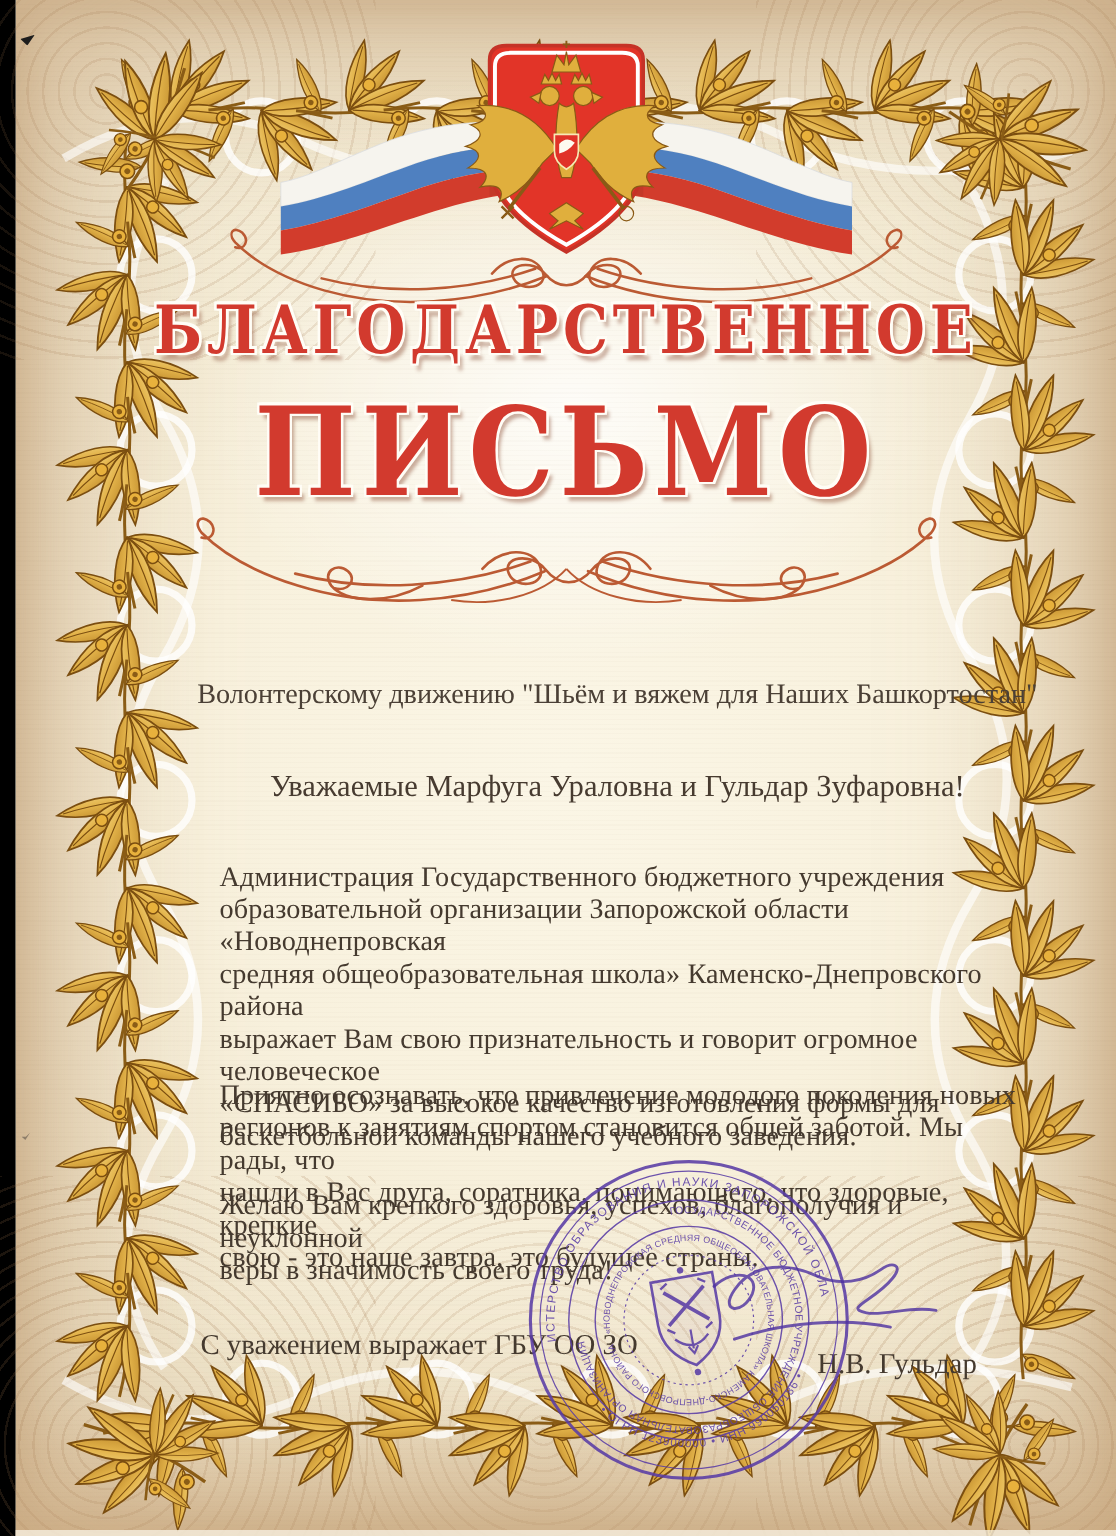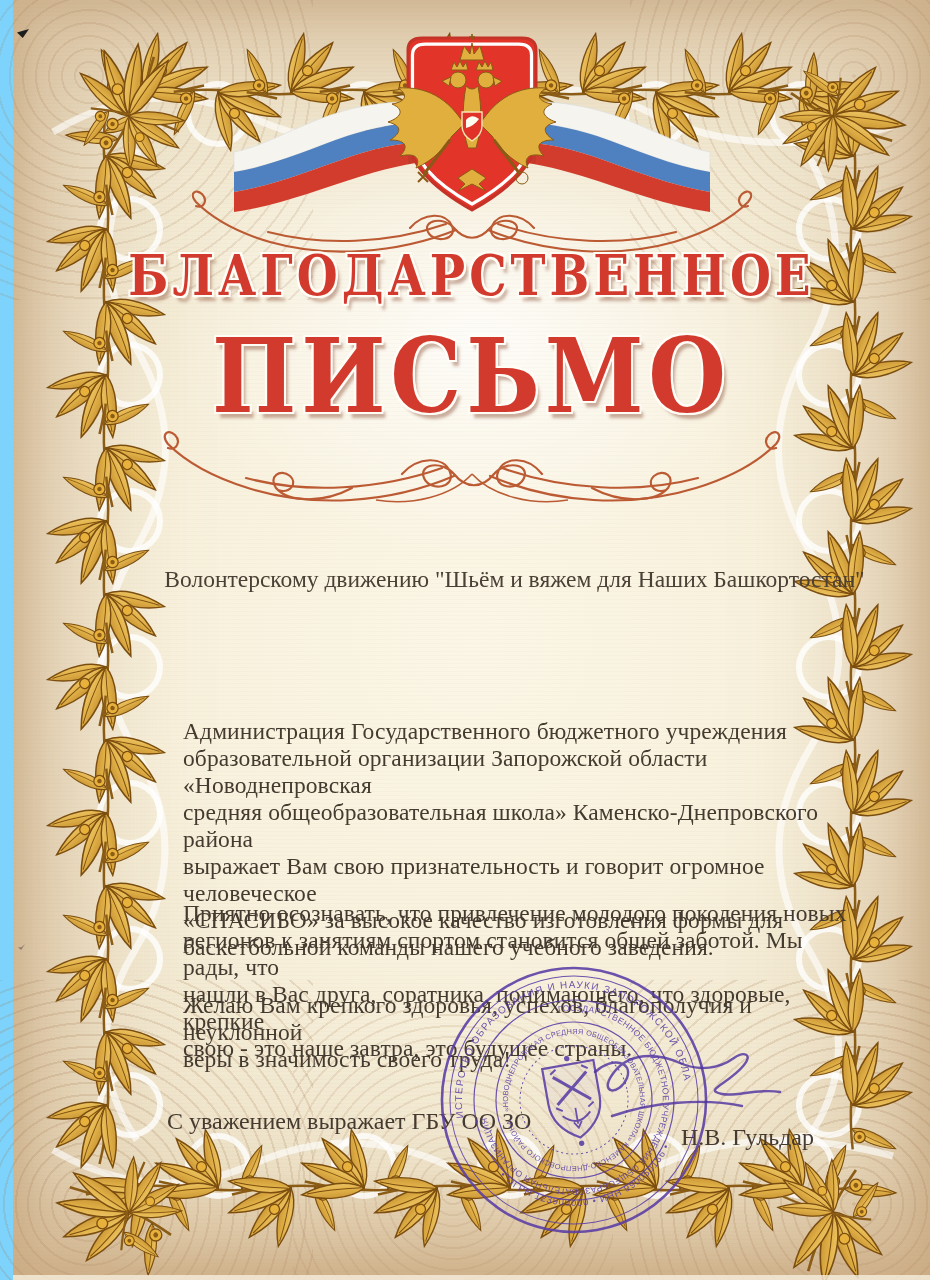--- a/index.html
+++ b/index.html
@@ -1,21 +1,21 @@
 <!DOCTYPE html>
 <html><head>
 <meta charset="utf-8">
 <style>
   html,body{margin:0;padding:0;}
   body{
     width:930px;height:1280px;overflow:hidden;position:relative;
     background:#ffffff;
     font-family:"Liberation Serif", serif;
   }
-  .scan{position:absolute;inset:0;background:#7dd3fc;}
+  .scan{position:absolute;inset:0;background:#000000;}
   
   .page{
     position:absolute;left:13px;top:0;right:0;bottom:0;
     background:
       radial-gradient(ellipse 430px 300px at 465px 340px, rgba(255,255,255,.8), rgba(255,255,255,0) 72%),
       radial-gradient(ellipse 62% 46% at 50% 50%, #fbf6e6 0%, #f8f1dd 55%, rgba(248,241,221,0) 100%),
       linear-gradient(#f2e9d2,#efe4ca);
     box-shadow: inset 0 0 130px 48px rgba(190,152,108,.55), inset 0 0 34px 12px rgba(168,128,84,.3);
   }
   .page::before{ 
@@ -265,20 +265,21 @@
       <use href="#flhalf2" transform="scale(-1 1)"></use>
       <path d="M-70,44 C-54,26 -28,26 -22,42 C-16,58 -42,62 -48,48 C-54,34 -30,30 -18,44 C-6,59 10,59 22,44 C34,30 58,34 52,48 C46,62 20,58 26,42 C32,26 56,26 70,44" fill="none" stroke="#bb5a33" stroke-width="2.2" stroke-linecap="round"></path>
       <path d="M0,44 C-20,66 -60,76 -96,70 M0,44 C20,66 60,76 96,70" fill="none" stroke="#bb5a33" stroke-width="1.6"></path>
     </svg>
 
     <div class="title title1">БЛАГОДАРСТВЕННОЕ</div>
     <div class="title title2">ПИСЬМО</div>
 
     <div class="content">
       <div class="addressee">Волонтерскому движению "Шьём и вяжем для Наших Башкортостан"</div>
+      <div class="salutation">Уважаемые Марфуга Ураловна и Гульдар Зуфаровна!</div>
       <p class="para p1">Администрация Государственного бюджетного учреждения
 образовательной организации Запорожской области «Новоднепровская
 средняя общеобразовательная школа» Каменско-Днепровского района
 выражает Вам свою признательность и говорит огромное человеческое
 «СПАСИБО» за высокое качество изготовления формы для
 баскетбольной команды нашего учебного заведения.</p>
       <p class="para p2">Приятно осознавать, что привлечение молодого поколения новых
 регионов к занятиям спортом становится общей заботой. Мы рады, что
 нашли в Вас друга, соратника, понимающего, что здоровые, крепкие
 свою - это наше завтра, это будущее страны.</p>

